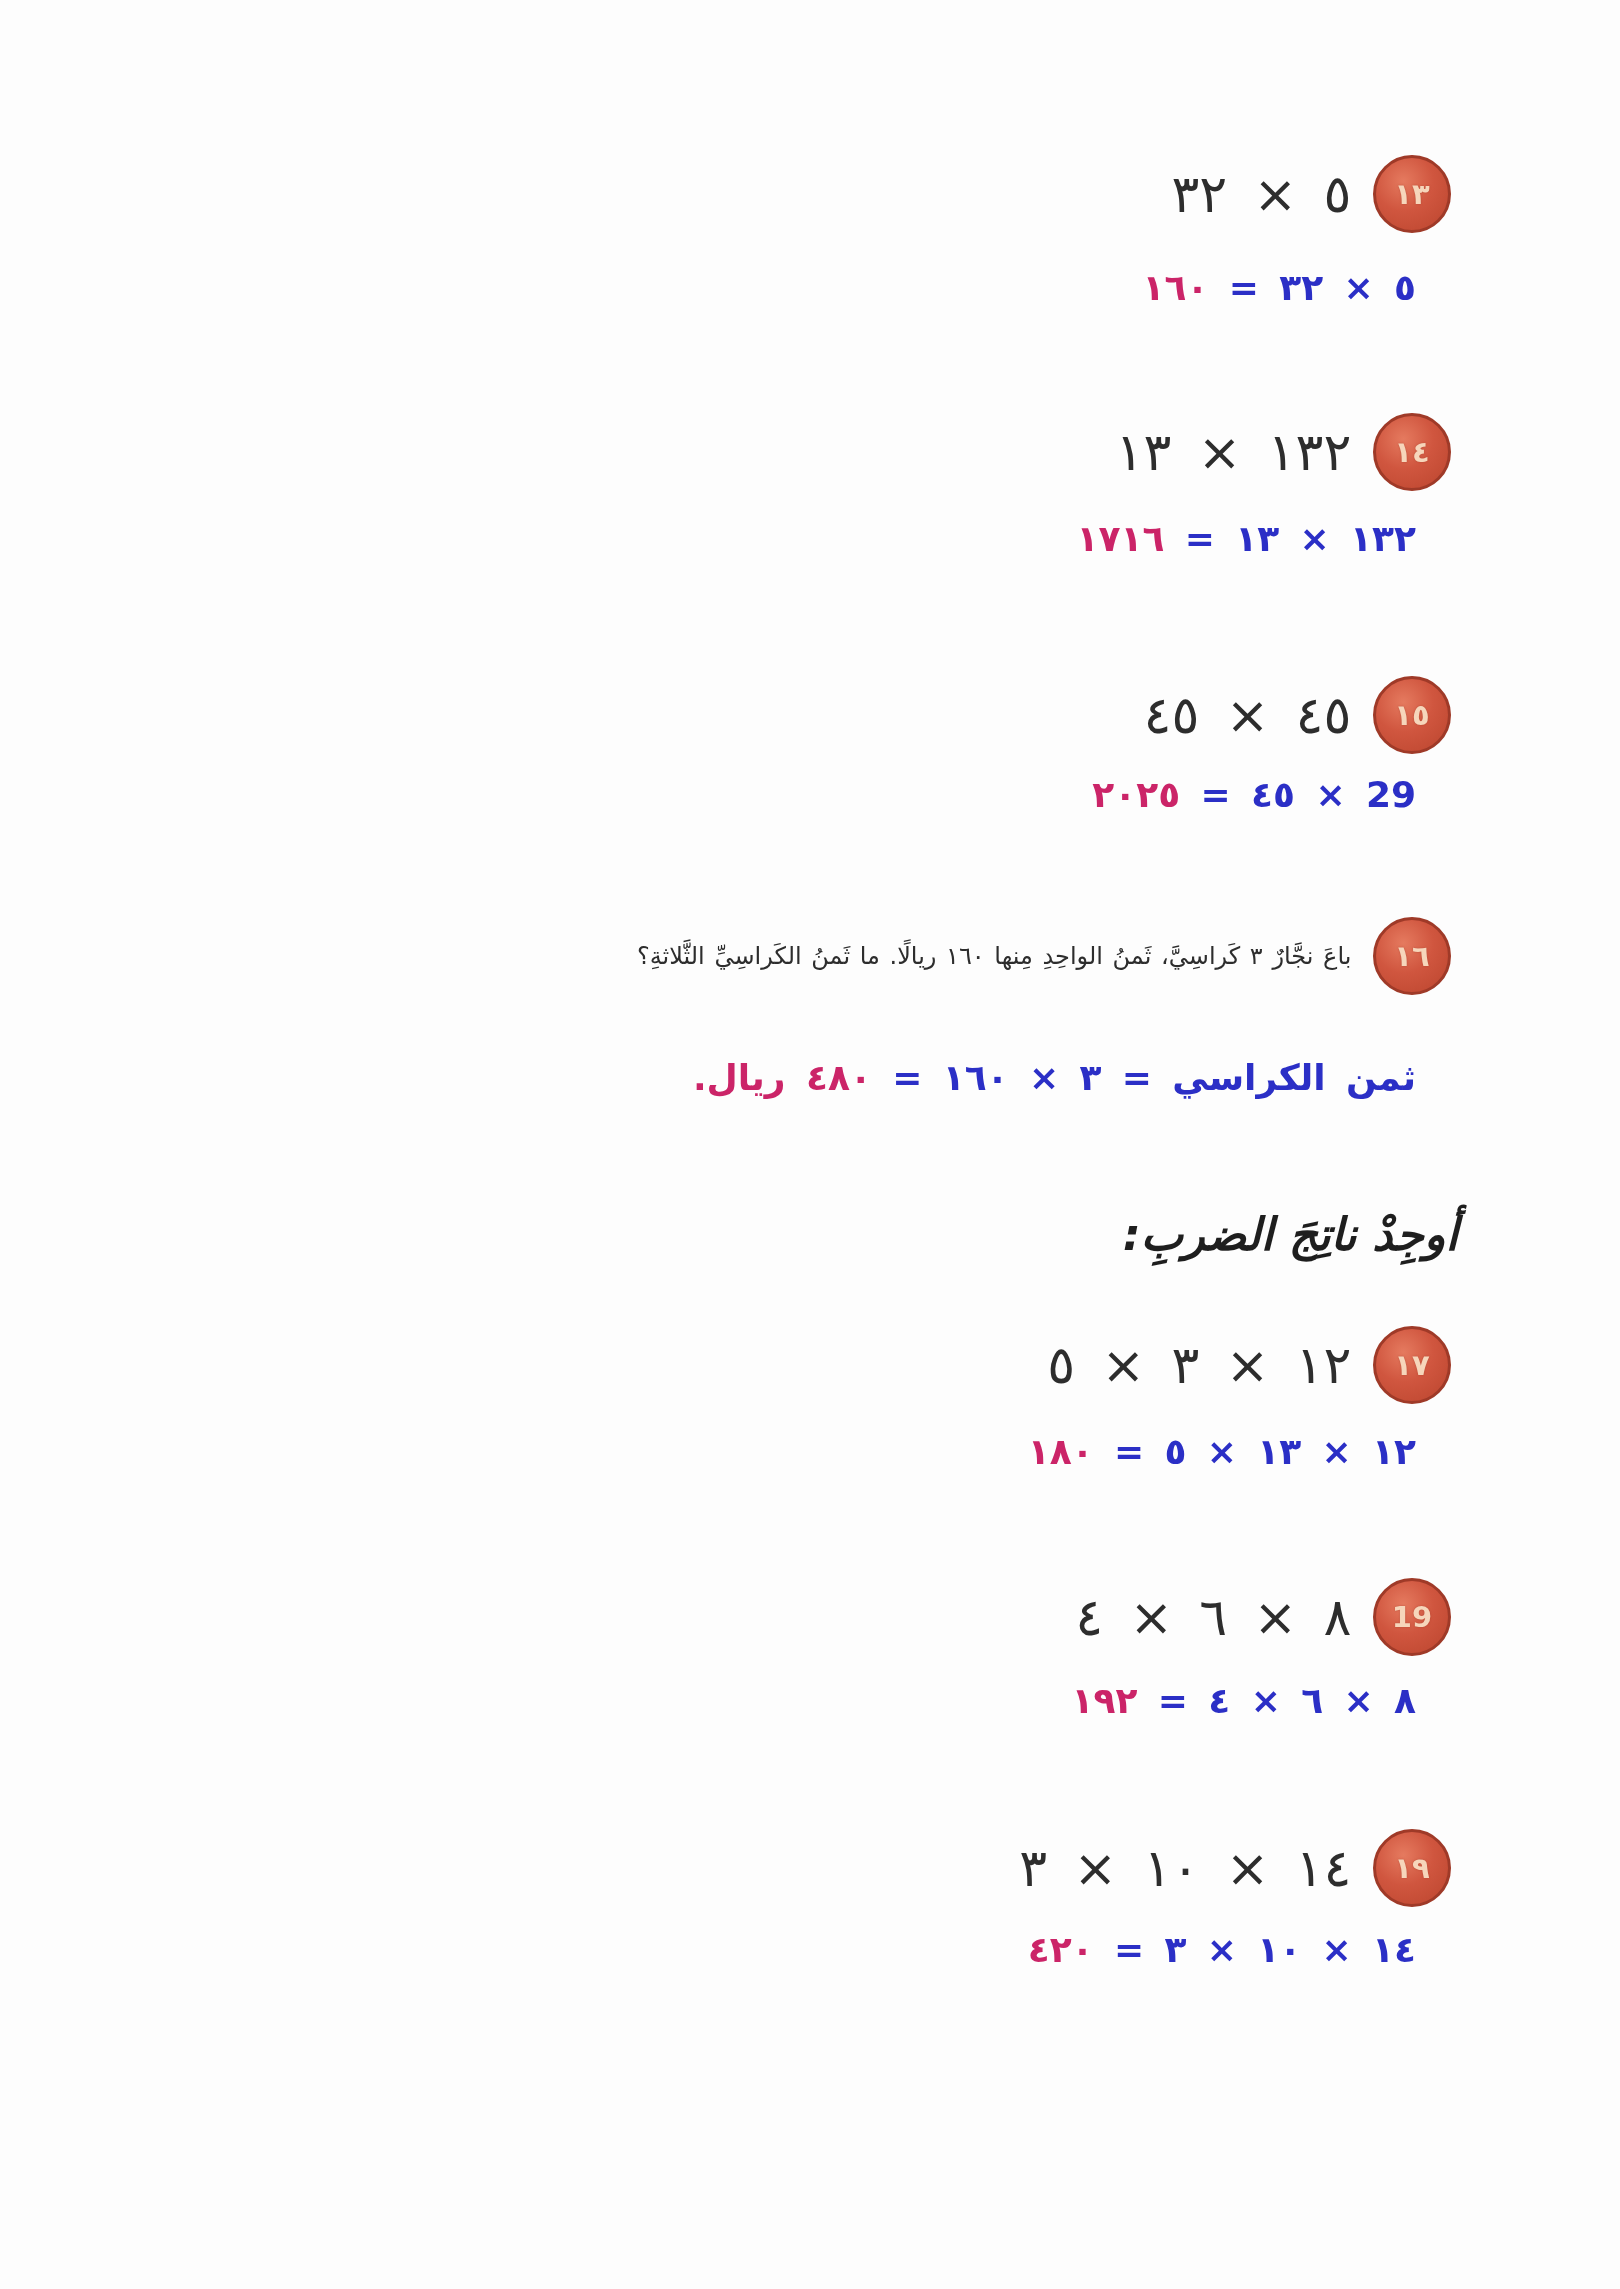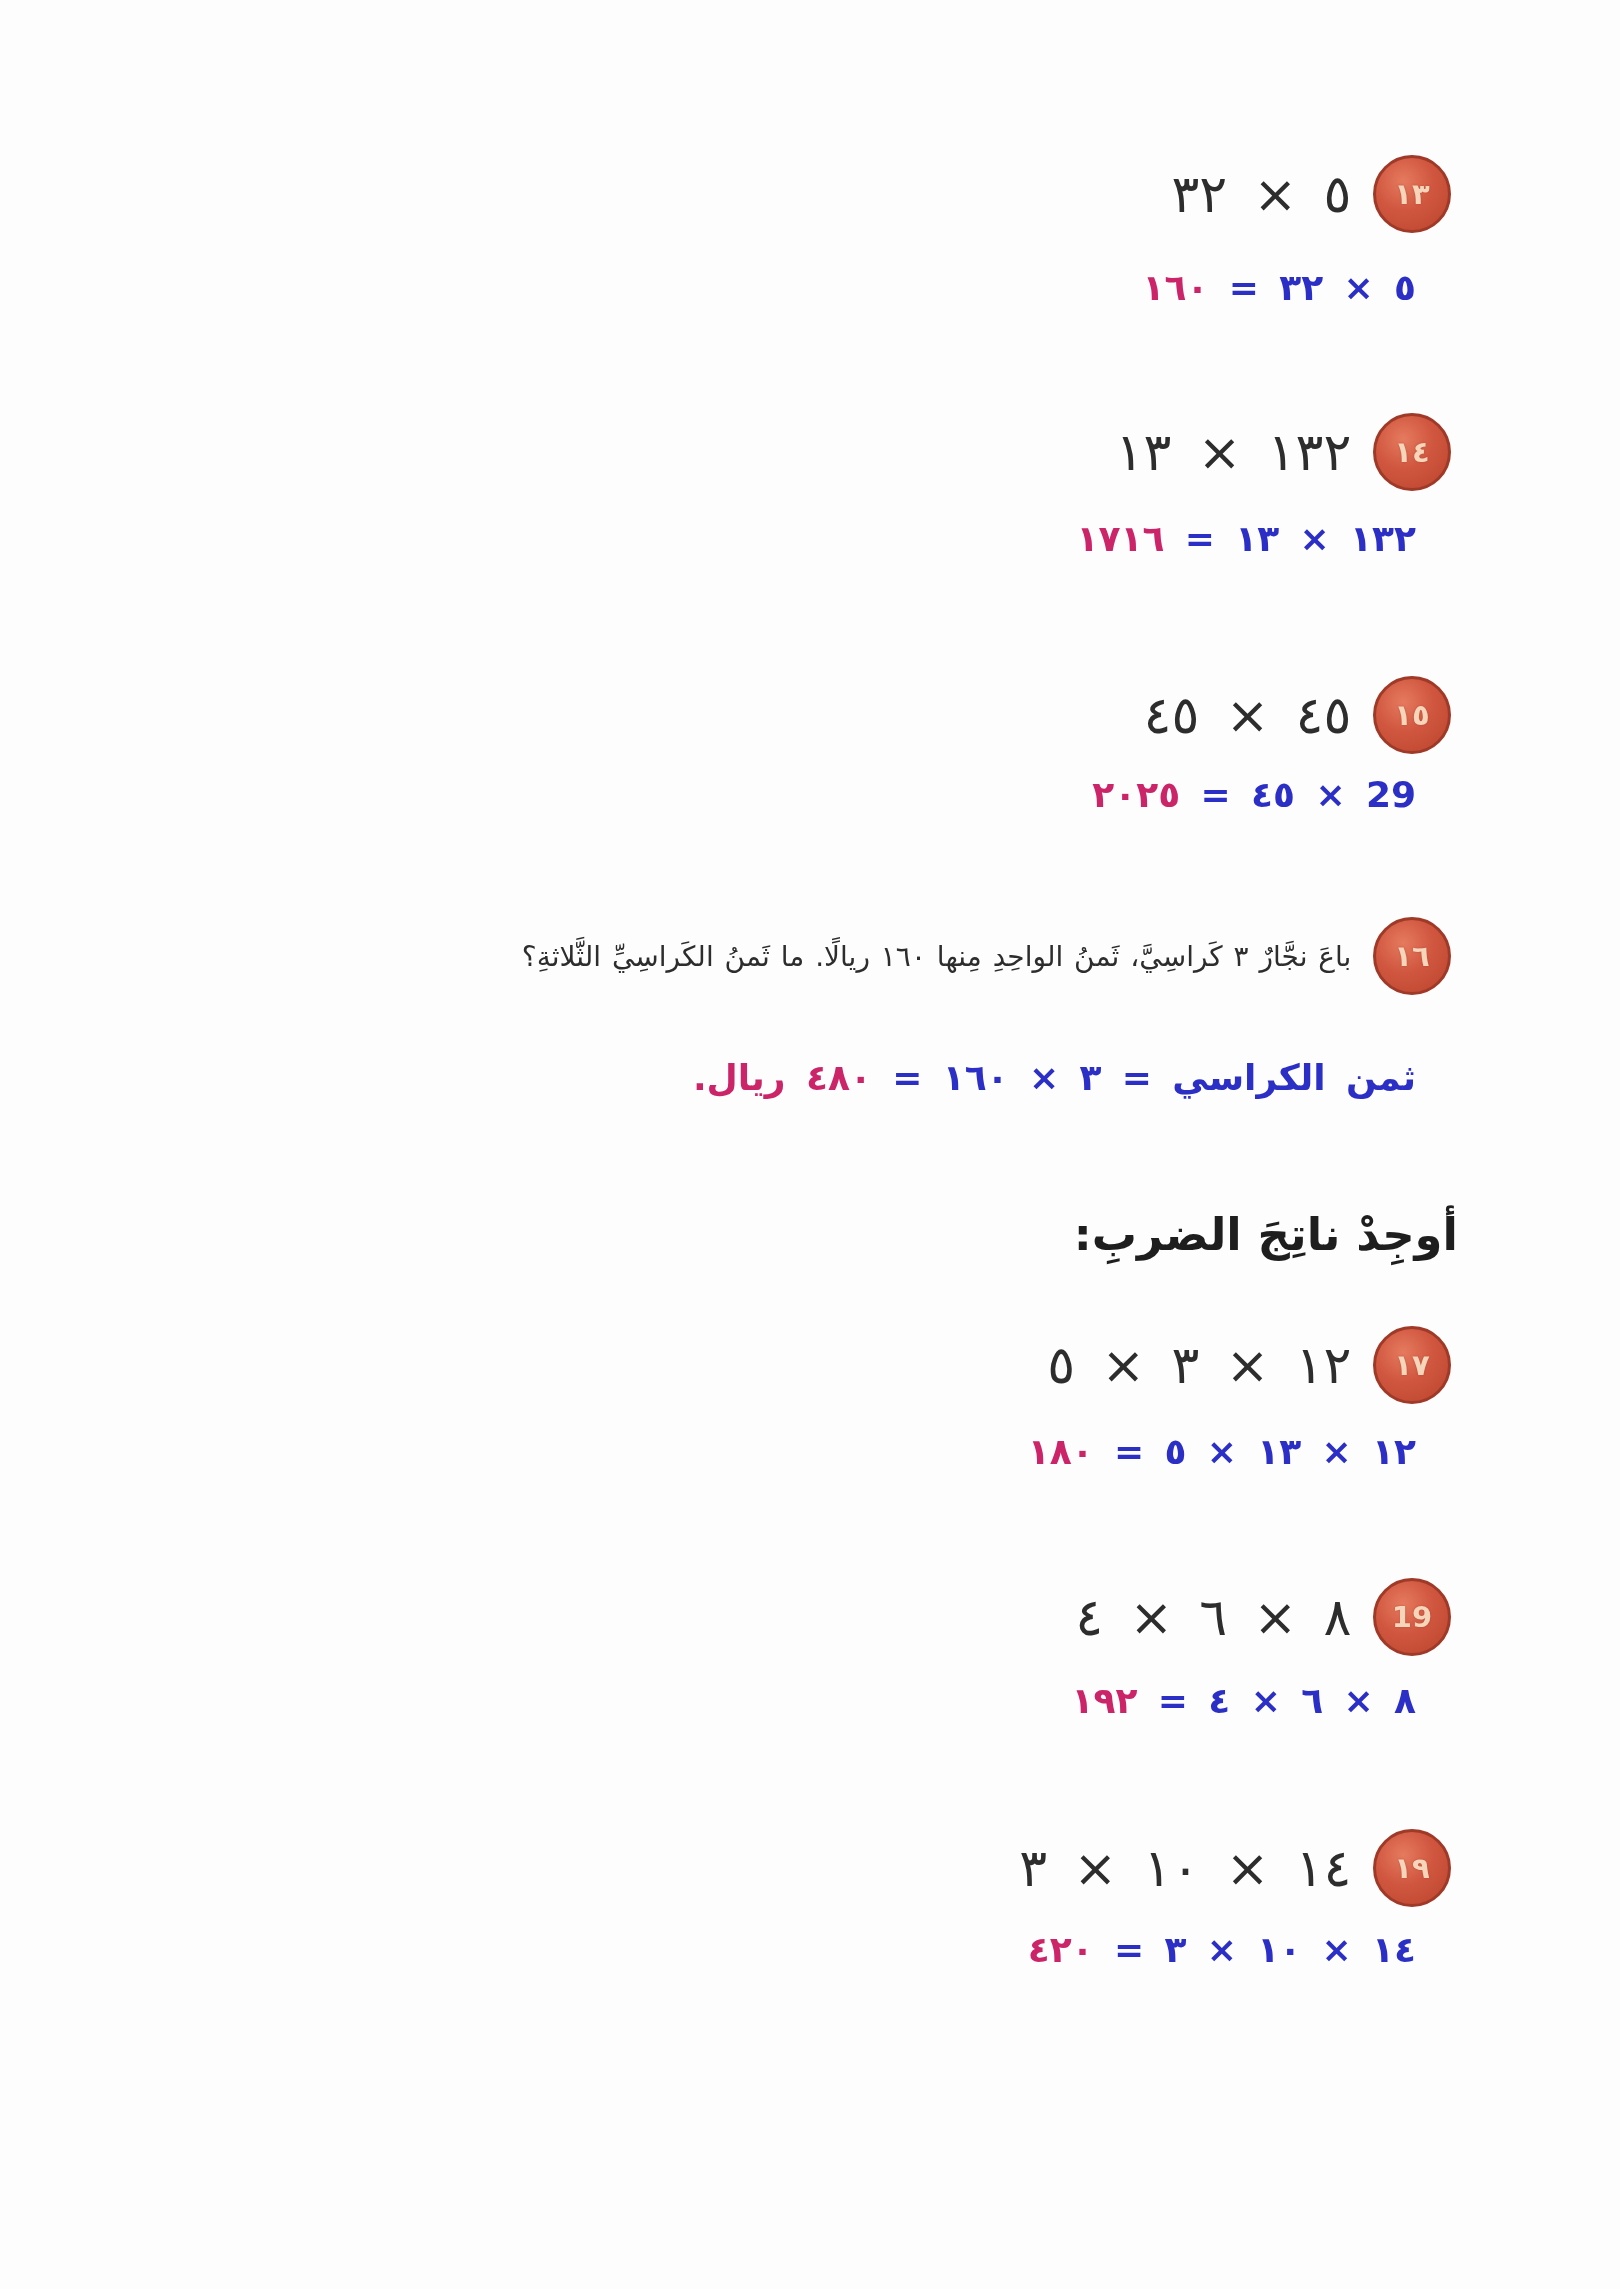--- a/index.html
+++ b/index.html
@@ -30,41 +30,42 @@
     color:#f6d6bb;
     display:flex; align-items:center; justify-content:center;
     font-size:29px; font-weight:bold;
     text-shadow:0 0 2px rgba(160,58,40,.6);
   }
   .expr {
     font-size:52px;
     color:#2d2d2d;
     word-spacing:9.8px;
   }
-  .word .expr { font-size:28px; word-spacing:2px;margin-left:38px; }
+  .word .expr { font-size:24px; word-spacing:2px;margin-left:38px; }
   .ans {
     position:absolute;
     right:204px;
     direction:rtl;
     font-size:36px;
     font-weight:bold;
     letter-spacing:1px;
     word-spacing:7.8px;
     white-space:nowrap;
   }
   .ans .blue   { color:#2b2fc6;text-align:right; }
   .ans .result { color:#cb2468; }
   .section-header {
     position:absolute;
     right:162px;
     direction:rtl;
     font-size:45px;
     font-weight:bold;
     color:#1e1e1e;
     white-space:nowrap;
+    font-style:italic;
   }
 </style>
 </head>
 <body>
 
 <div class="page">
 
   <div class="row" style="top:155px">
     <span class="badge">١٣</span>
     <span class="expr">٥ × ٣٢</span>

